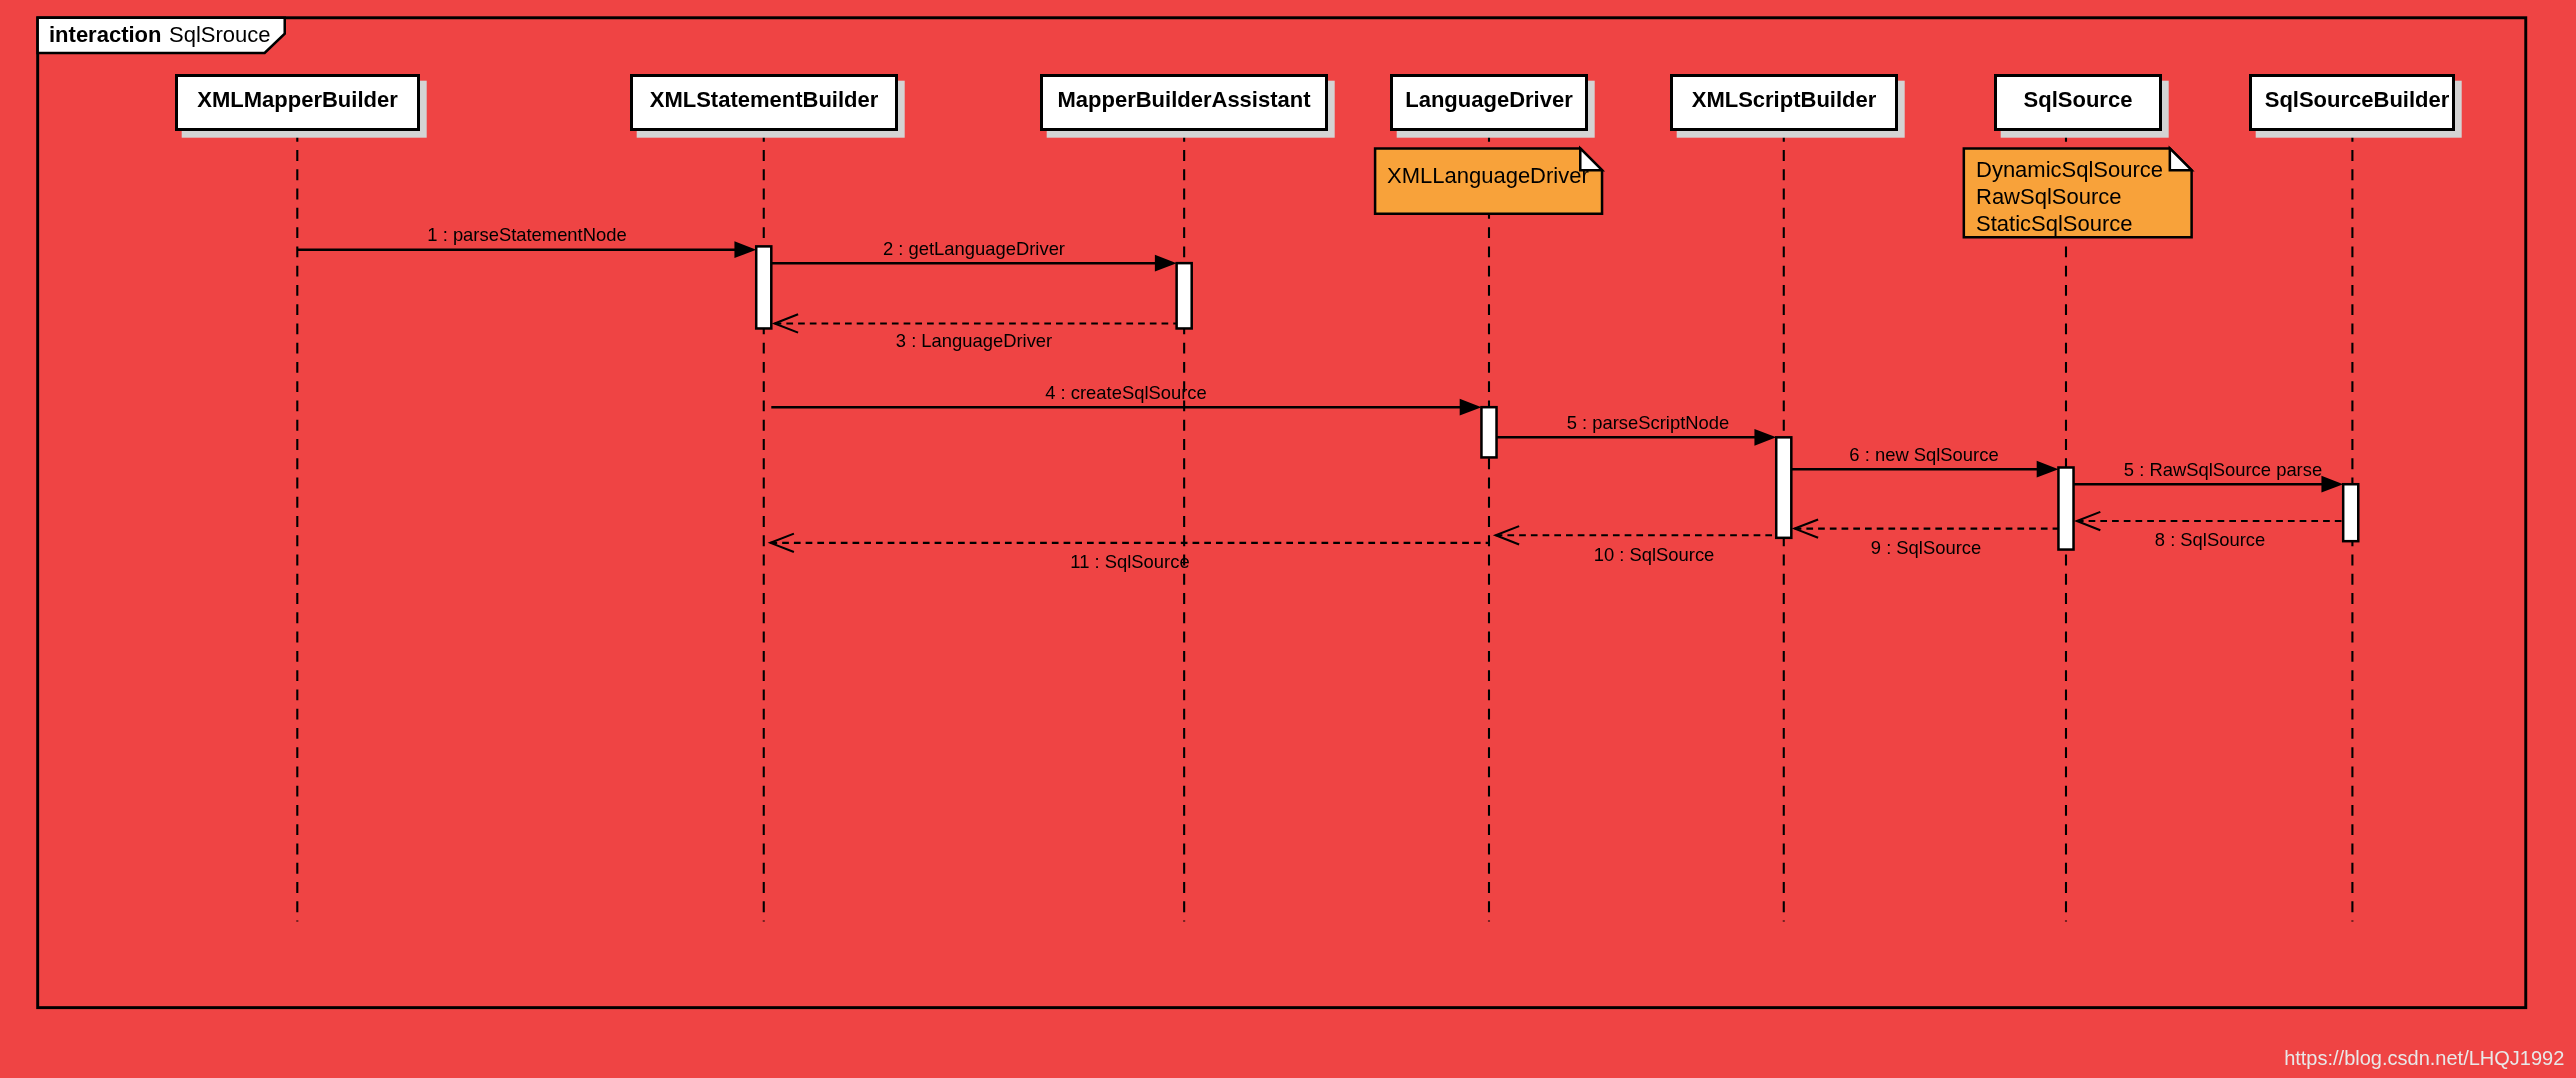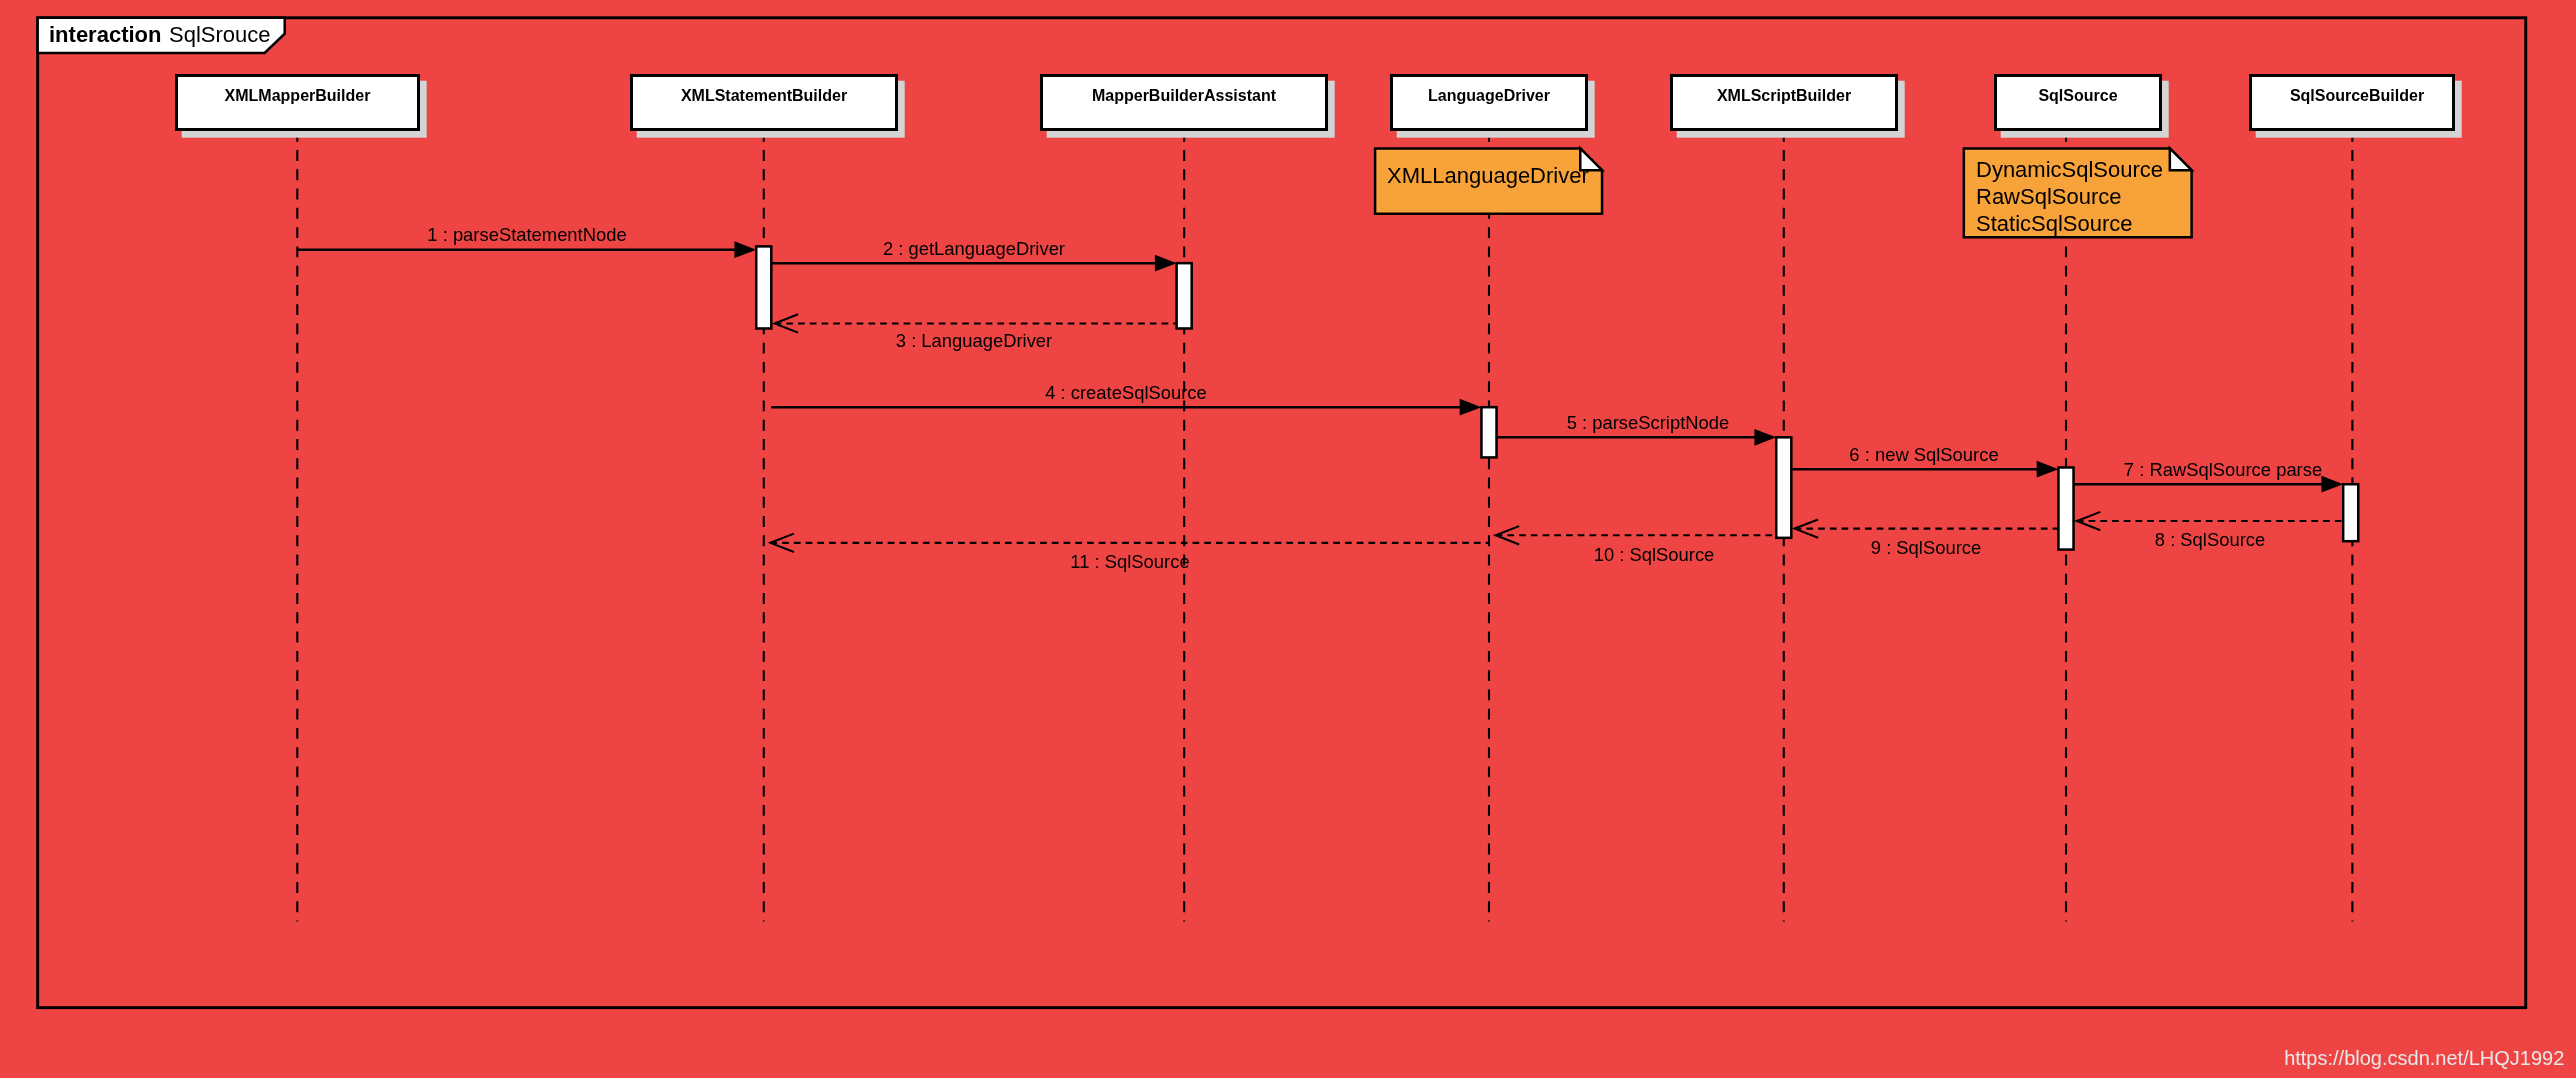--- a/index.html
+++ b/index.html
@@ -23,21 +23,21 @@
     height: 57px;
     box-sizing: border-box;
     background: #ffffff;
     border: 3.3px solid #000000;
     box-shadow: 6.7px 6.7px 0 0 #d4d4d4;
     display: flex;
     justify-content: center;
     align-items: flex-start;
     padding-top: 10px;
     font-weight: bold;
-    font-size: 16px;
+    font-size: 22px;
     white-space: nowrap;
     z-index: 3;
   }
   .tab-label {
     position: absolute;
     left: 49px;
     top: 22px;
     font-size: 22px;
     white-space: nowrap;
     z-index: 4;
@@ -172,21 +172,21 @@
     <div>RawSqlSource</div>
     <div>StaticSqlSource</div>
   </div>
 
   <div class="msg-label" style="left:527px;  top:224px;">1 : parseStatementNode</div>
   <div class="msg-label" style="left:974px; top:238px;">2 : getLanguageDriver</div>
   <div class="msg-label" style="left:974px; top:330px;">3 : LanguageDriver</div>
   <div class="msg-label" style="left:1126px; top:382px;">4 : createSqlSource</div>
   <div class="msg-label" style="left:1648px; top:412px;">5 : parseScriptNode</div>
   <div class="msg-label" style="left:1924px; top:444px;">6 : new SqlSource</div>
-  <div class="msg-label" style="left:2223px; top:459px;">7 : RawSqlSource parse</div>
+  <div class="msg-label" style="left:2223px; top:459px;">5 : RawSqlSource parse</div>
   <div class="msg-label" style="left:2210px; top:529px;">8 : SqlSource</div>
   <div class="msg-label" style="left:1926px; top:537px;">9 : SqlSource</div>
   <div class="msg-label" style="left:1654px; top:544px;">10 : SqlSource</div>
   <div class="msg-label" style="left:1130px; top:551px;">11 : SqlSource</div>
 
   <div class="watermark">https://blog.csdn.net/LHQJ1992</div>
 
 </div>
 
 

